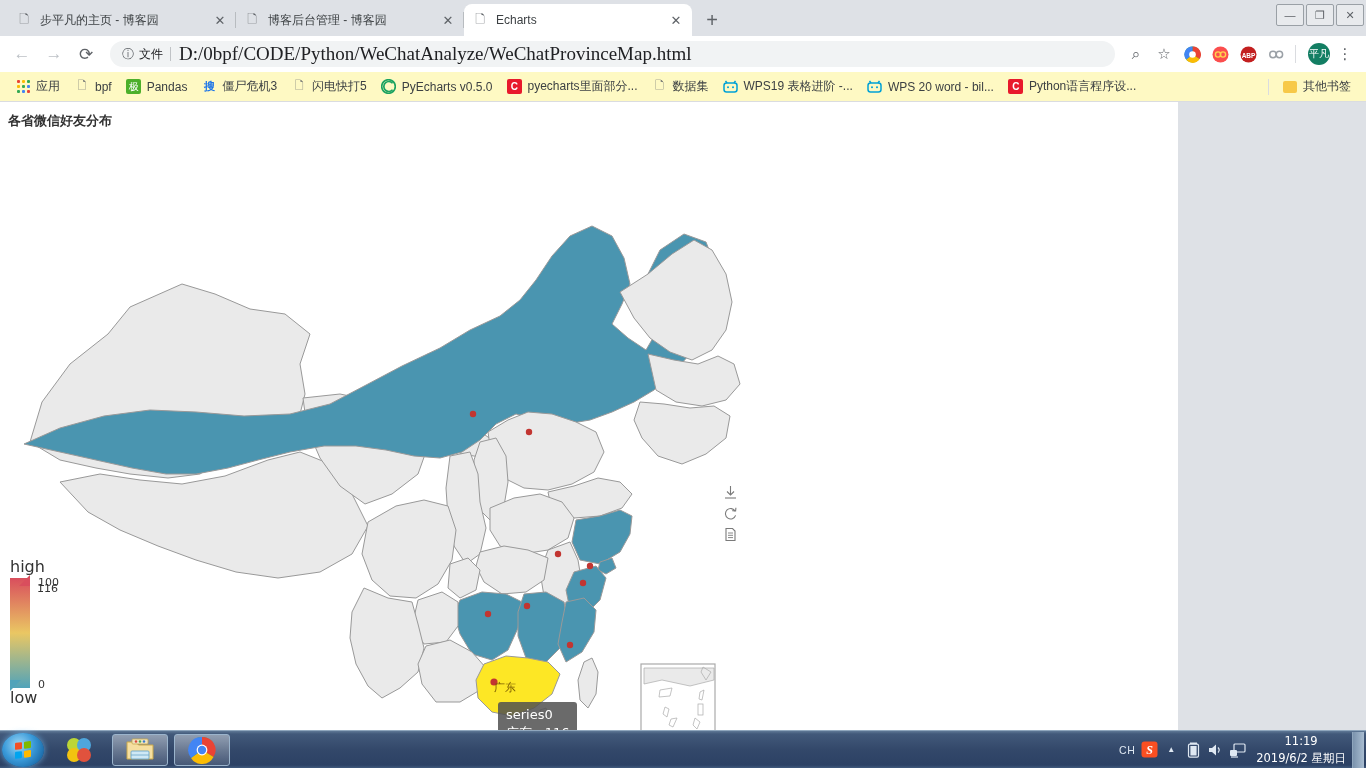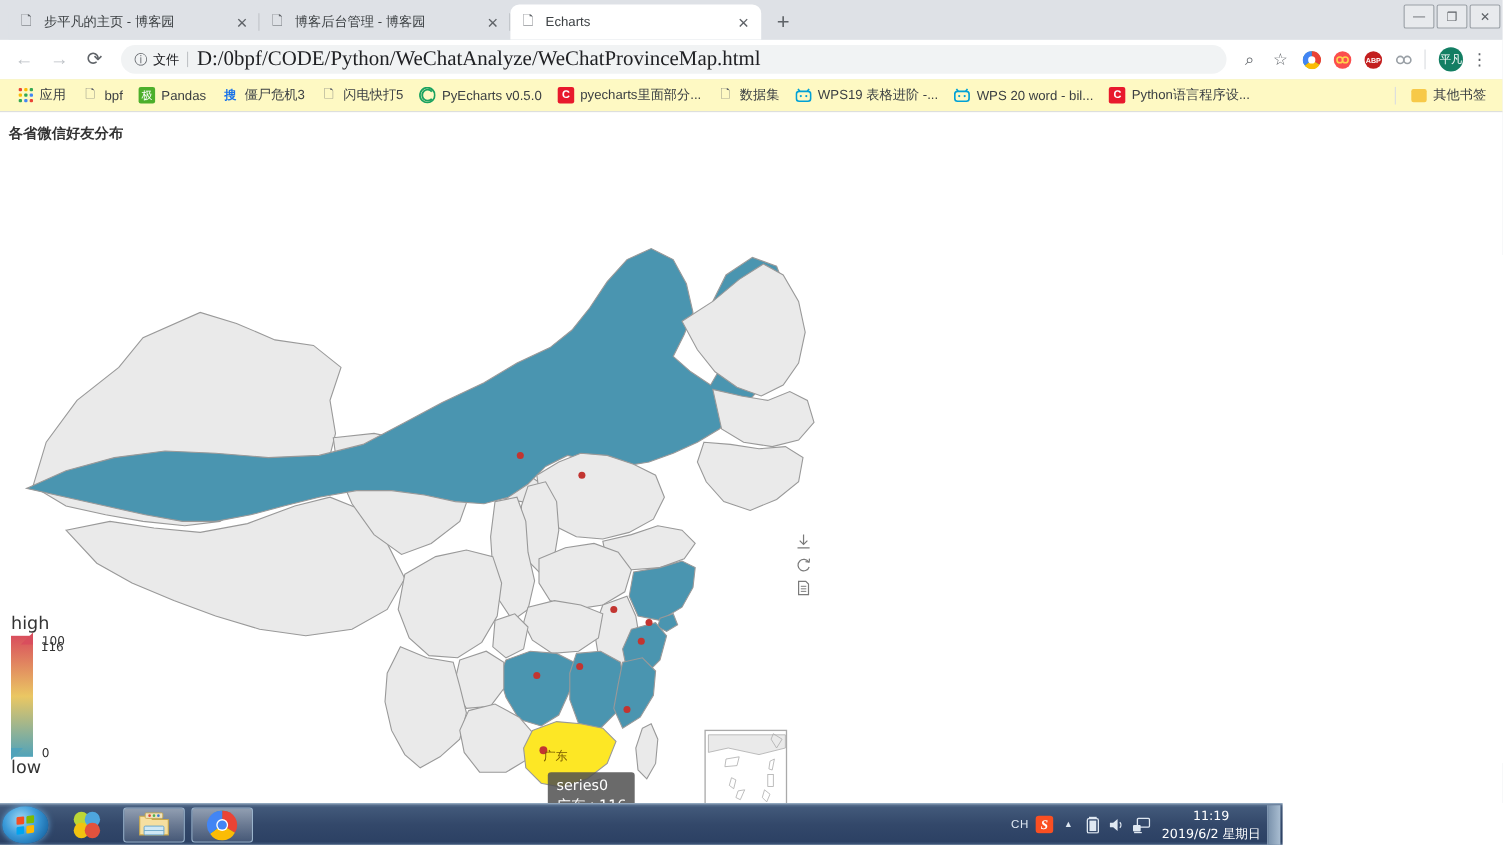--- a/index.html
+++ b/index.html
@@ -115,21 +115,21 @@
   .sq-ico {
     width: 15px; height: 15px; border-radius: 2px; color: #fff;
     font-size: 10px; display: flex; align-items: center; justify-content: center;
   }
   .folder-ico {
     width: 14px; height: 12px; border-radius: 2px; background: #f7c948;
   }
 
   
   #page {
-    position: absolute; left: 0; top: 102px; width: 1366px; height: 628px;
+    position: absolute; left: 0; top: 102px; width: 1178px; height: 628px;
     background: #fff; overflow: hidden;
   }
   #chart-title {
     position: absolute; left: 8px; top: 10px;
     font-size: 13px; font-weight: bold; color: #333;
     font-family: "DejaVu Sans", sans-serif;
   }
   #map-svg { position: absolute; left: 0; top: 0; }
 
   
@@ -179,21 +179,21 @@
   }
 
   
   #gd-label {
     position: absolute; left: 494px; top: 578px;
     font-size: 11px; color: #7a5c00; font-family: "DejaVu Sans", sans-serif;
   }
 
   
   #taskbar {
-    position: absolute; left: 0; top: 730px; width: 1166px; height: 38px;
+    position: absolute; left: 0; top: 730px; width: 1366px; height: 38px;
     background: linear-gradient(to bottom, #5f7896 0%, #42597a 8%, #33486a 50%, #2c4164 92%, #415a7d 100%);
     border-top: 1px solid #8fa6bd; display: flex; align-items: center;
   }
   #start-orb {
     width: 42px; height: 34px; margin-left: 2px; border-radius: 50%;
     background: radial-gradient(circle at 40% 35%, #9ed8f5 0%, #3a9ad9 45%, #0a4f8c 100%);
     display: flex; align-items: center; justify-content: center;
     box-shadow: 0 0 6px rgba(120,200,255,.7);
   }
   .win-logo { display: grid; grid-template-columns: 7px 7px; grid-template-rows: 7px 7px; gap: 1.5px; transform: skewY(-7deg); }

